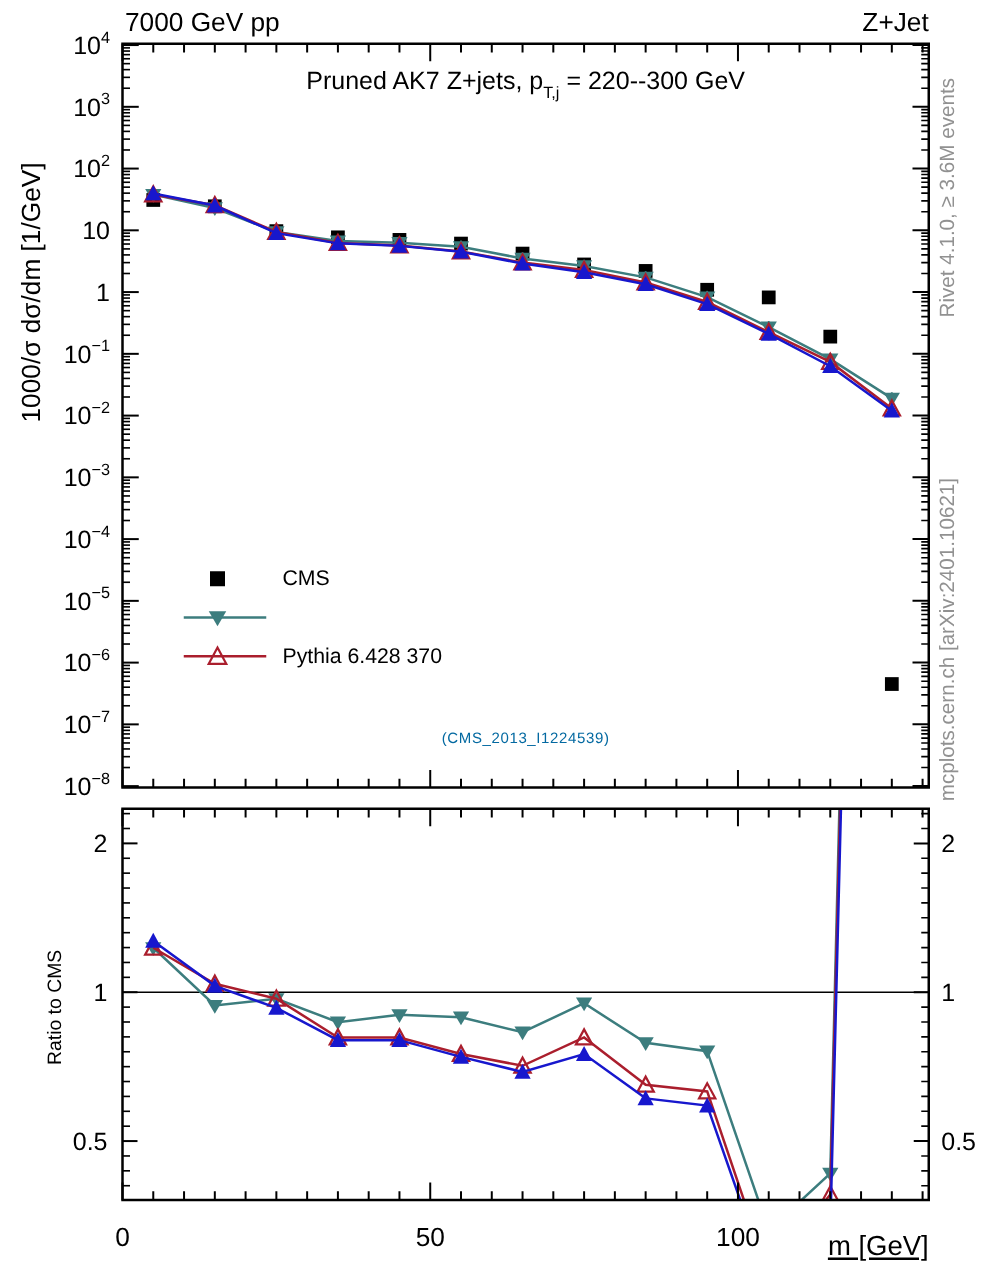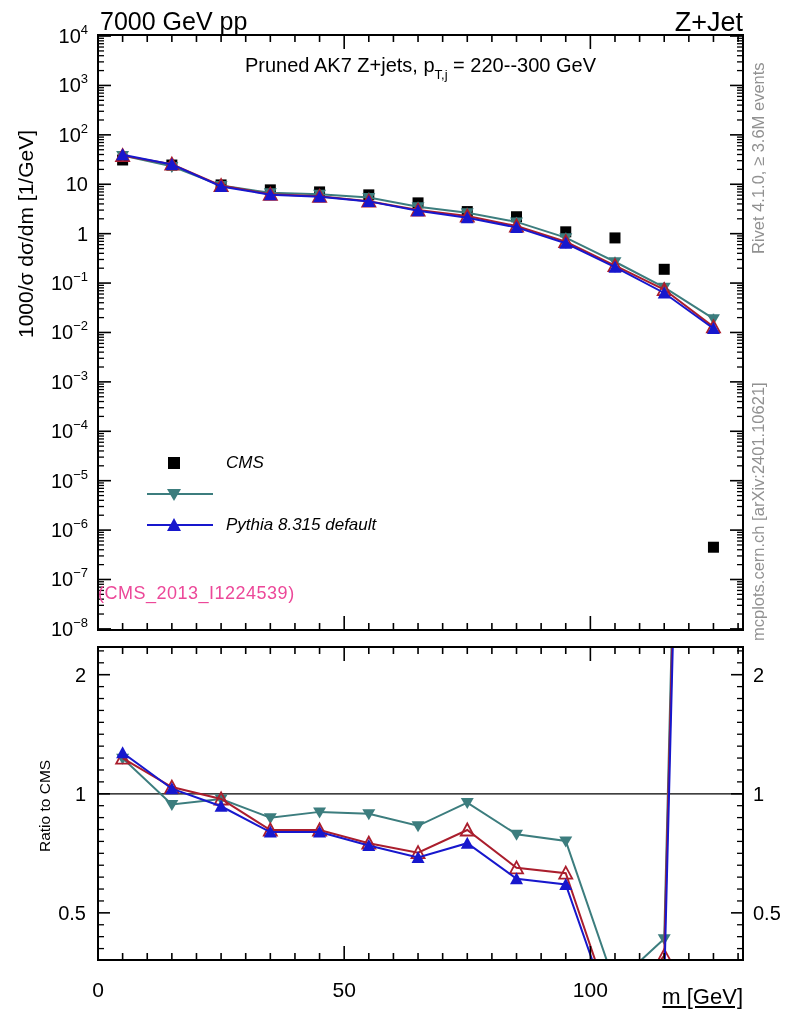--- a/index.html
+++ b/index.html
@@ -1,34 +1,34 @@
 <!DOCTYPE html>
 <html><head>
 <meta charset="utf-8">
 <style>
   html,body{margin:0;padding:0;background:#ffffff;}
   .page{
     position:relative;width:786px;height:1024px;background:#ffffff;overflow:hidden;
     font-family:"Liberation Sans", sans-serif;color:#000;
   }
   .abs{position:absolute;}
-  .beam{left:100px;top:7px;font-size:25px;}
-  .process{right:43px;top:7px;font-size:27px;}
+  .beam{left:100px;top:7px;font-size:21px;}
+  .process{right:43px;top:7px;font-size:21px;}
   .title{left:98px;width:645px;top:54px;font-size:20px;text-align:center;white-space:nowrap;}
   .title .subsc{font-size:13px;vertical-align:-7px;}
-  .watermark{left:98px;width:645px;top:583px;font-size:18px;color:#ec4899;letter-spacing:0.5px;}
+  .watermark{left:98px;width:645px;top:583px;font-size:12px;text-align:center;color:#0369a1;letter-spacing:0.5px;}
   .vtext{position:absolute;transform:rotate(-90deg);transform-origin:0 0;white-space:nowrap;}
   .ylabel-main{left:14px;top:338px;font-size:21px;}
   .ylabel-ratio{left:36px;top:852px;font-size:15.5px;}
   .sidenote{color:#919191;font-size:16.5px;}
   .sidenote.top{left:749px;top:254px;}
   .sidenote.bottom{left:749px;top:641px;}
   .xlabel{right:43px;top:984px;font-size:22px;text-decoration:underline;}
   .legend{left:146px;top:447px;}
-  .legend-row{display:flex;align-items:center;height:31px;font-style:italic;}
+  .legend-row{display:flex;align-items:center;height:31px;}
   .legend-row svg{flex:0 0 auto;}
   .legend-label{margin-left:12px;font-size:17px;white-space:nowrap;}
   svg text{font-family:"Liberation Sans", sans-serif;}
 </style>
 </head>
 <body>
 
 <div class="page">
 
   <svg id="chart-svg" class="abs" style="left:0;top:0" width="786" height="1024">
@@ -618,20 +618,20 @@
         <span class="legend-label">CMS</span>
       </div>
       <div class="legend-row">
         <svg width="68" height="22">
           <line x1="1" y1="11" x2="67" y2="11" stroke="#3c7d7e" stroke-width="2"></line>
           <polygon points="21,6 35,6 28,18" fill="#3c7d7e"></polygon>
         </svg>
       </div>
       <div class="legend-row">
         <svg width="68" height="22">
-          <line x1="1" y1="11" x2="67" y2="11" stroke="#1717cd" stroke-width="2"></line>
-          <polygon points="21,17 35,17 28,4" fill="#1717cd"></polygon>
+          <line x1="1" y1="11" x2="67" y2="11" stroke="#aa1e2d" stroke-width="2"></line>
+          <polygon points="21,17 35,17 28,4" fill="none" stroke="#aa1e2d" stroke-width="1.8"></polygon>
         </svg>
-        <span class="legend-label">Pythia 8.315 default</span>
+        <span class="legend-label">Pythia 6.428 370</span>
       </div>
     </div>
 
 </div>
 
 </body></html>

